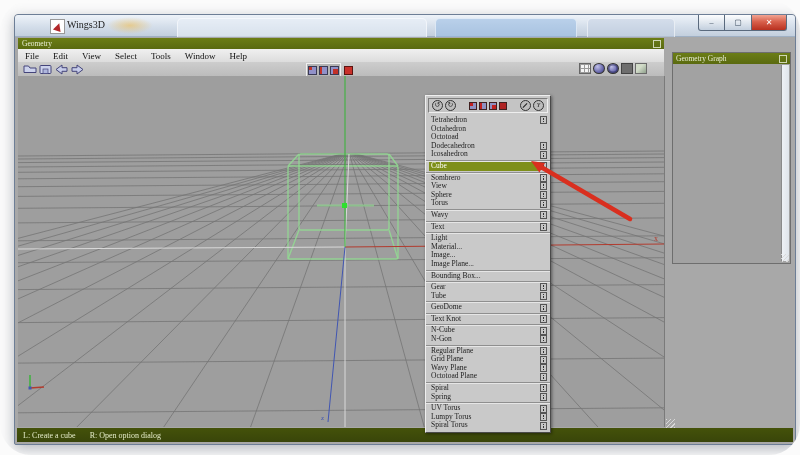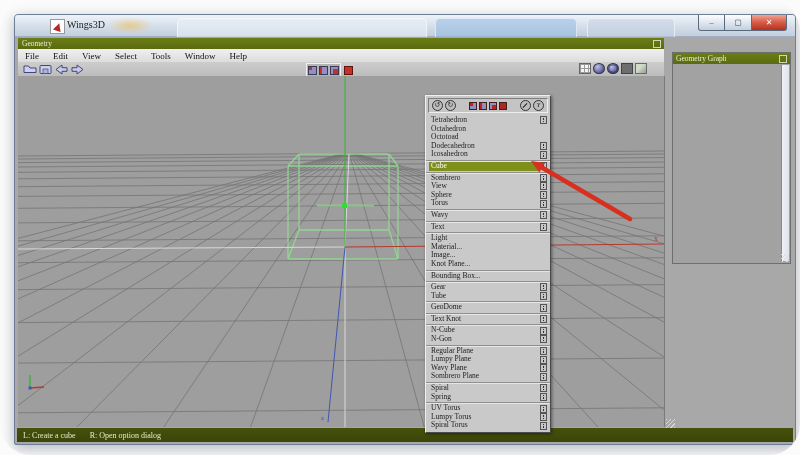--- a/index.html
+++ b/index.html
@@ -345,21 +345,21 @@
         <div class="menu-item">
           <span class="mi-label">Light</span>
         </div>
         <div class="menu-item">
           <span class="mi-label">Material...</span>
         </div>
         <div class="menu-item">
           <span class="mi-label">Image...</span>
         </div>
         <div class="menu-item">
-          <span class="mi-label">Knot Plane...</span>
+          <span class="mi-label">Image Plane...</span>
         </div>
         <div class="menu-sep"></div>
         <div class="menu-item">
           <span class="mi-label">Bounding Box...</span>
         </div>
         <div class="menu-sep"></div>
         <div class="menu-item">
           <span class="mi-label">Gear</span>
           <span class="optbox"></span>
         </div>
@@ -385,29 +385,29 @@
         <div class="menu-item">
           <span class="mi-label">N-Gon</span>
           <span class="optbox"></span>
         </div>
         <div class="menu-sep"></div>
         <div class="menu-item">
           <span class="mi-label">Regular Plane</span>
           <span class="optbox"></span>
         </div>
         <div class="menu-item">
-          <span class="mi-label">Lumpy Plane</span>
+          <span class="mi-label">Grid Plane</span>
           <span class="optbox"></span>
         </div>
         <div class="menu-item">
           <span class="mi-label">Wavy Plane</span>
           <span class="optbox"></span>
         </div>
         <div class="menu-item">
-          <span class="mi-label">Sombrero Plane</span>
+          <span class="mi-label">Octotoad Plane</span>
           <span class="optbox"></span>
         </div>
         <div class="menu-sep"></div>
         <div class="menu-item">
           <span class="mi-label">Spiral</span>
           <span class="optbox"></span>
         </div>
         <div class="menu-item">
           <span class="mi-label">Spring</span>
           <span class="optbox"></span>

